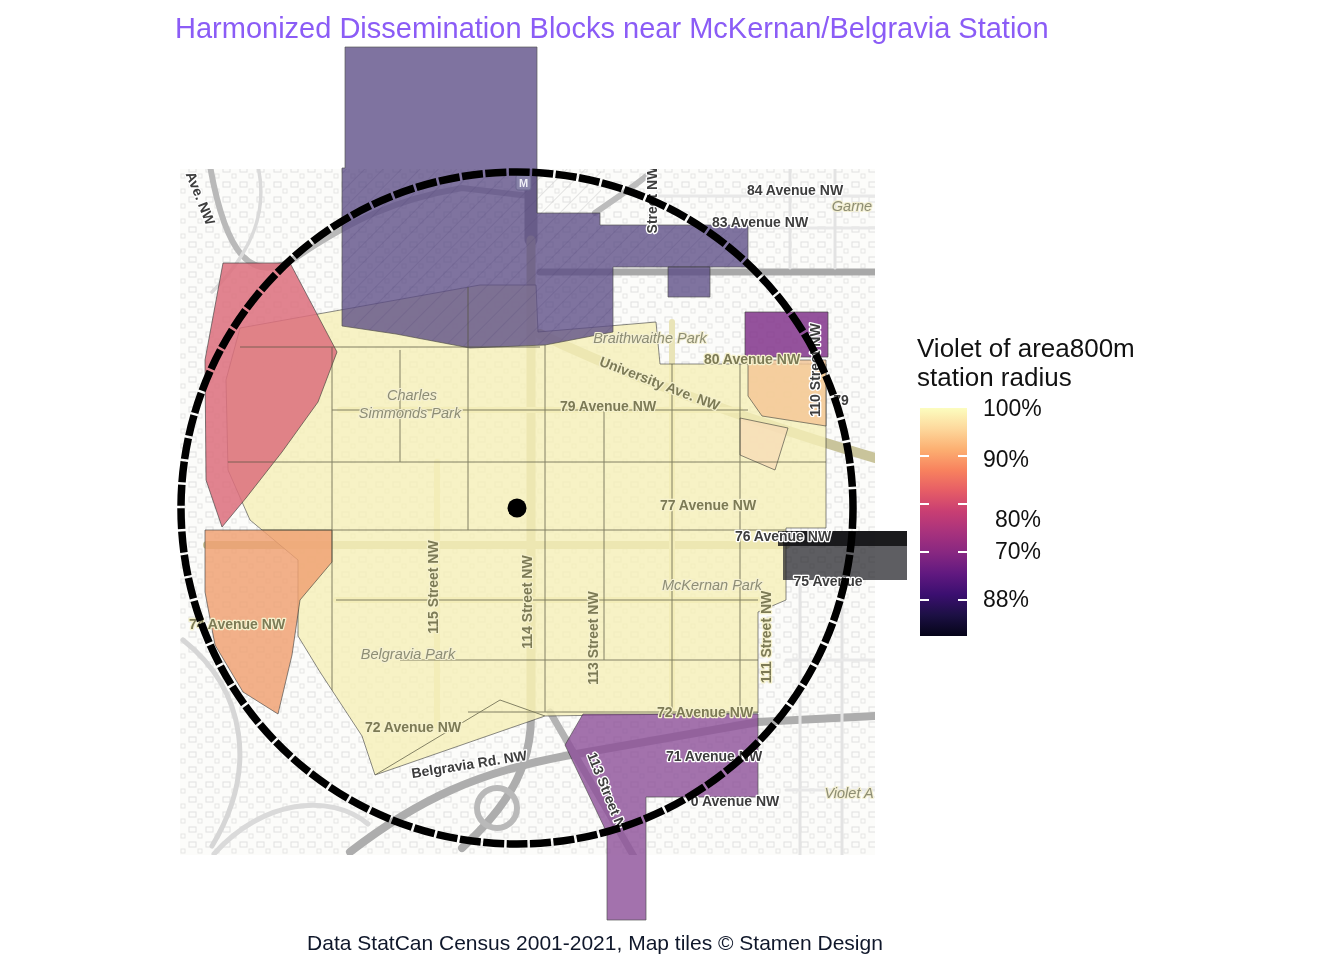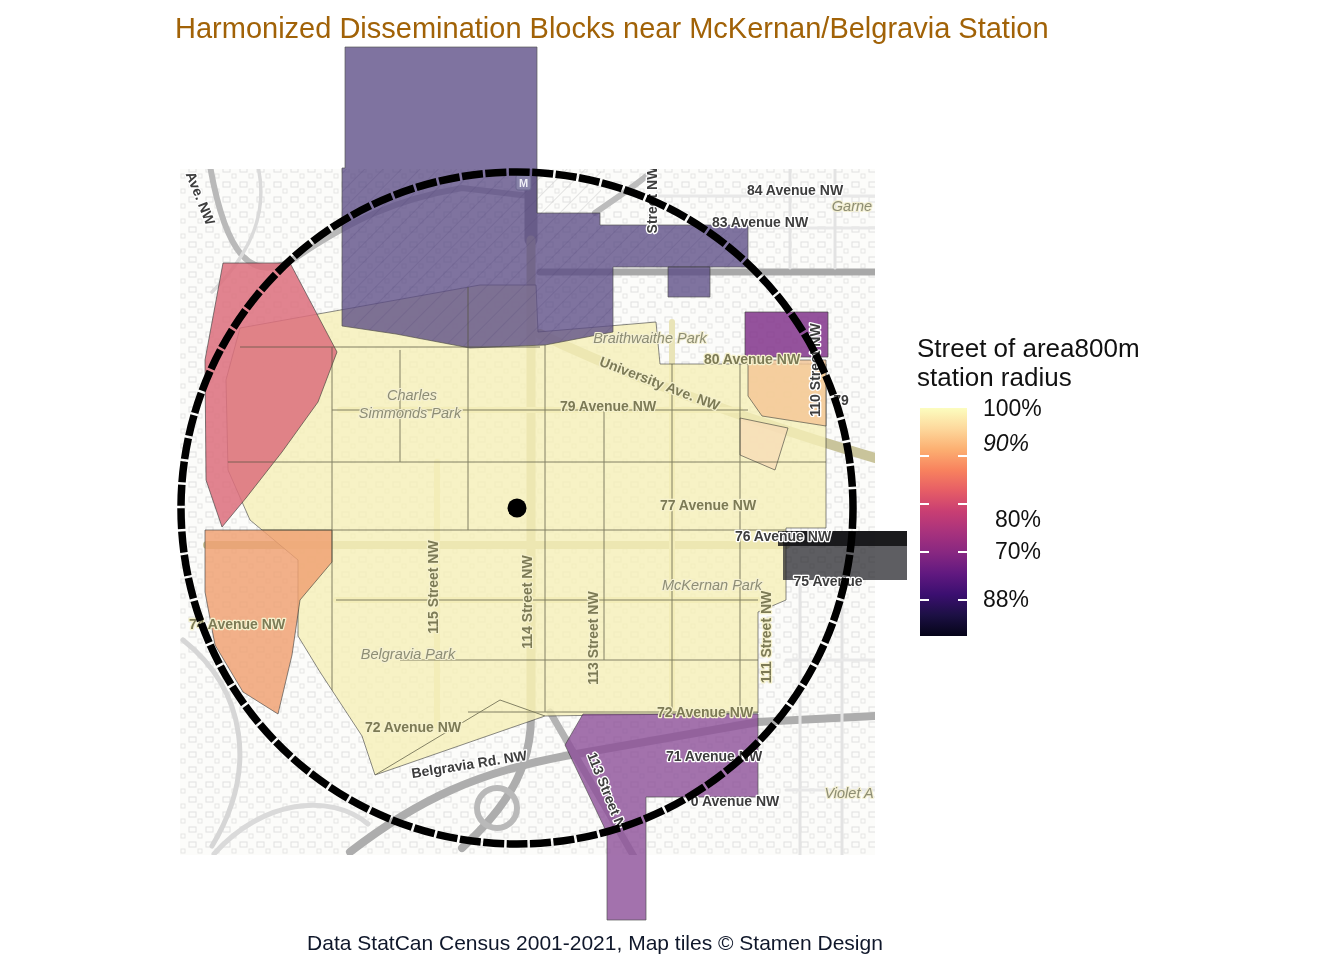--- a/index.html
+++ b/index.html
@@ -1,18 +1,18 @@
 <!DOCTYPE html>
 <html><head>
 <meta charset="utf-8">
 <style>
   html,body{margin:0;padding:0;background:#ffffff;}
   body{width:1344px;height:960px;position:relative;font-family:"Liberation Sans",sans-serif;overflow:hidden;}
   #stage{position:absolute;left:0;top:0;width:1344px;height:960px;}
-  .page-title{position:absolute;left:175px;top:12px;font-size:29px;color:#a16207;letter-spacing:0px;white-space:nowrap;}
+  .page-title{position:absolute;left:175px;top:12px;font-size:29px;color:#8b5cf6;letter-spacing:0px;white-space:nowrap;}
   .caption{position:absolute;left:180px;top:931px;width:830px;text-align:center;font-size:21px;color:#0f172a;}
   .legend{position:absolute;left:917px;top:334px;width:240px;}
   .legend-title{font-size:26px;color:#111;line-height:1.12;}
   .legend-bar-wrap{position:absolute;left:3px;top:74px;width:47px;height:282px;}
   .legend-bar{position:absolute;left:0;top:0;width:47px;height:228px;}
   .lg-tick{position:absolute;width:9px;height:2px;background:#ffffff;}
   .lg-lab{position:absolute;left:63px;font-size:23px;color:#111;white-space:nowrap;transform:translateY(-52%);}
   svg text{font-family:"Liberation Sans",sans-serif;}
   .rd{font-size:14px;font-weight:bold;fill:#3d3d3d;stroke:#ffffff;stroke-width:2.6px;paint-order:stroke;stroke-linejoin:round;}
   .ro{font-size:14px;font-weight:bold;fill:#7c7a55;stroke:#f5f1cd;stroke-width:2.4px;paint-order:stroke;stroke-linejoin:round;}
@@ -149,28 +149,28 @@
       <text x="602" y="792" text-anchor="middle" class="rd" transform="rotate(68 602 792)">113 Street N</text>
     </g>
 
   <circle cx="517" cy="508" r="336" fill="none" stroke="#000000" stroke-width="7.5" stroke-dasharray="21 2.5"></circle>
   <circle cx="517" cy="508" r="9.5" fill="#000000"></circle>
 </svg>
 
 <div class="page-title">Harmonized Dissemination Blocks near McKernan/Belgravia Station</div>
 
 <div class="legend">
-  <div class="legend-title">Street of area800m</div>
+  <div class="legend-title">Violet of area800m</div>
   <div class="legend-title">station radius</div>
   <div class="legend-bar-wrap" id="legendBarWrap">
     <div class="legend-bar" id="legendBar" style="background: linear-gradient(rgb(252, 253, 191), rgb(253, 216, 156), rgb(252, 175, 113), rgb(248, 130, 94), rgb(230, 93, 102), rgb(200, 62, 115), rgb(168, 50, 125), rgb(135, 39, 129), rgb(97, 25, 128), rgb(59, 15, 112), rgb(28, 16, 68), rgb(5, 4, 24));"></div>
   <div class="lg-lab" style="top: 1px;">100%</div>
       <div class="lg-tick" style="left: 0px; top: 47px;"></div>
       <div class="lg-tick" style="left: 38px; top: 47px;"></div>
-      <div class="lg-lab" style="top: 36px; font-style: italic;">90%</div>
+      <div class="lg-lab" style="top: 52px;">90%</div>
       <div class="lg-tick" style="left: 0px; top: 95px;"></div>
       <div class="lg-tick" style="left: 38px; top: 95px;"></div>
       <div class="lg-lab" style="top: 112px; margin-left: 12px;">80%</div>
       <div class="lg-tick" style="left: 0px; top: 143px;"></div>
       <div class="lg-tick" style="left: 38px; top: 143px;"></div>
       <div class="lg-lab" style="top: 144px; margin-left: 12px;">70%</div>
       <div class="lg-tick" style="left: 0px; top: 191px;"></div>
       <div class="lg-tick" style="left: 38px; top: 191px;"></div>
       <div class="lg-lab" style="top: 192px;">88%</div>
     </div>

